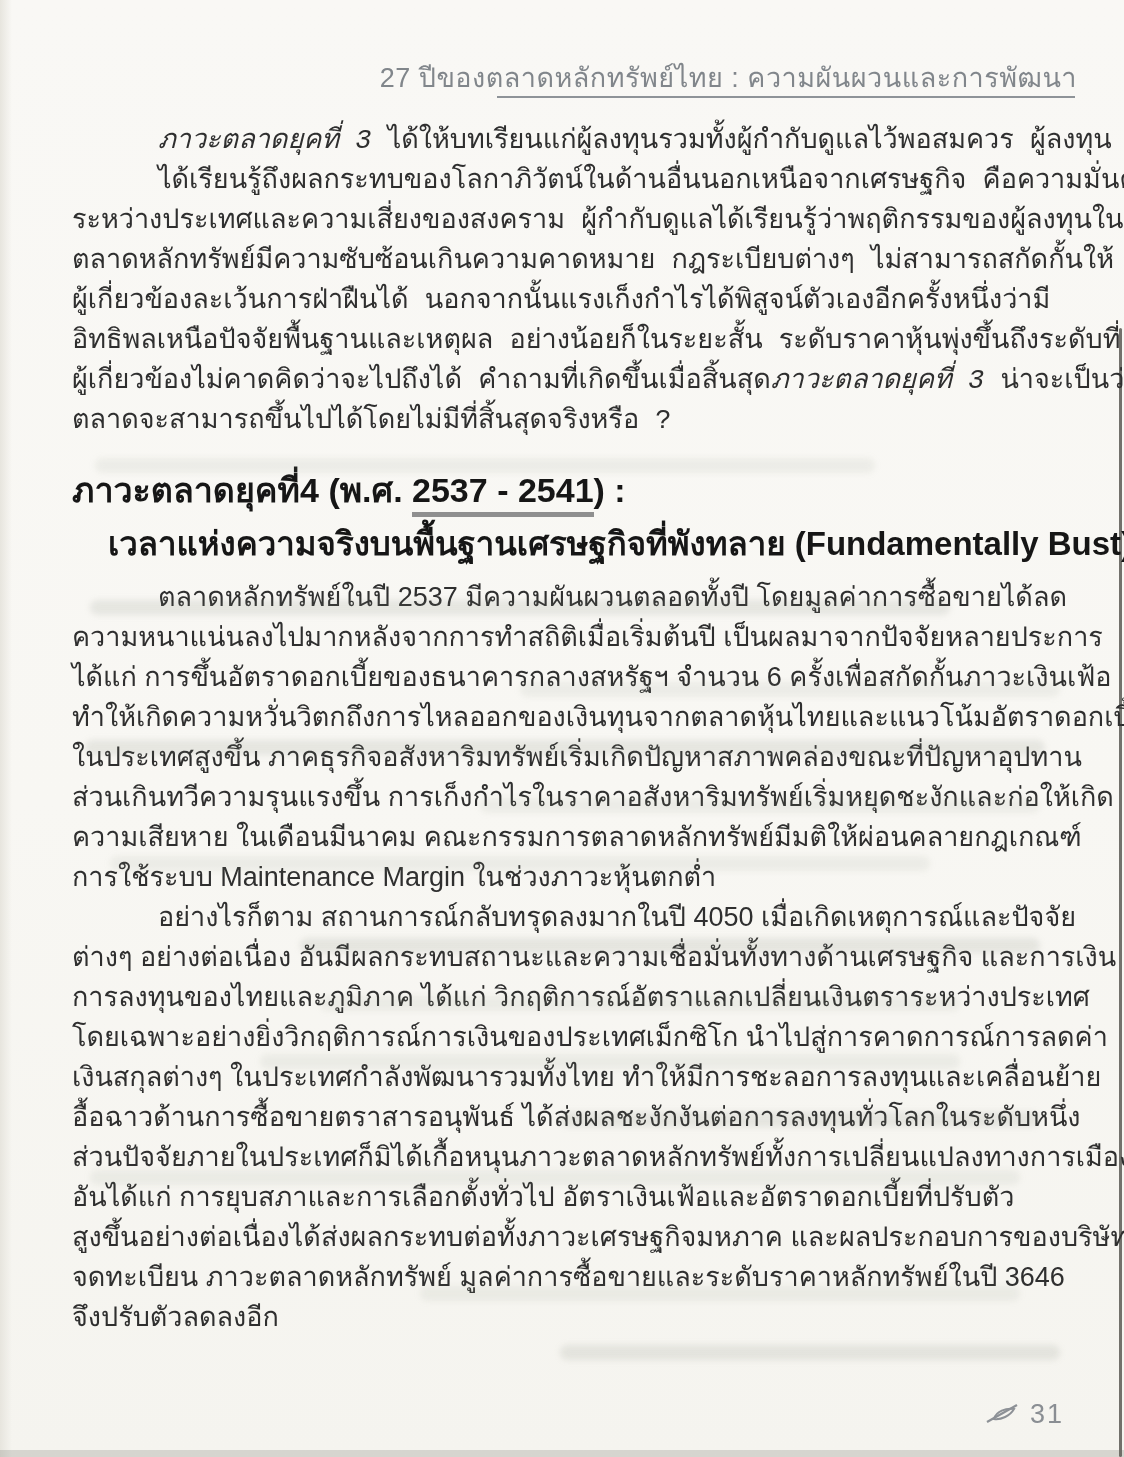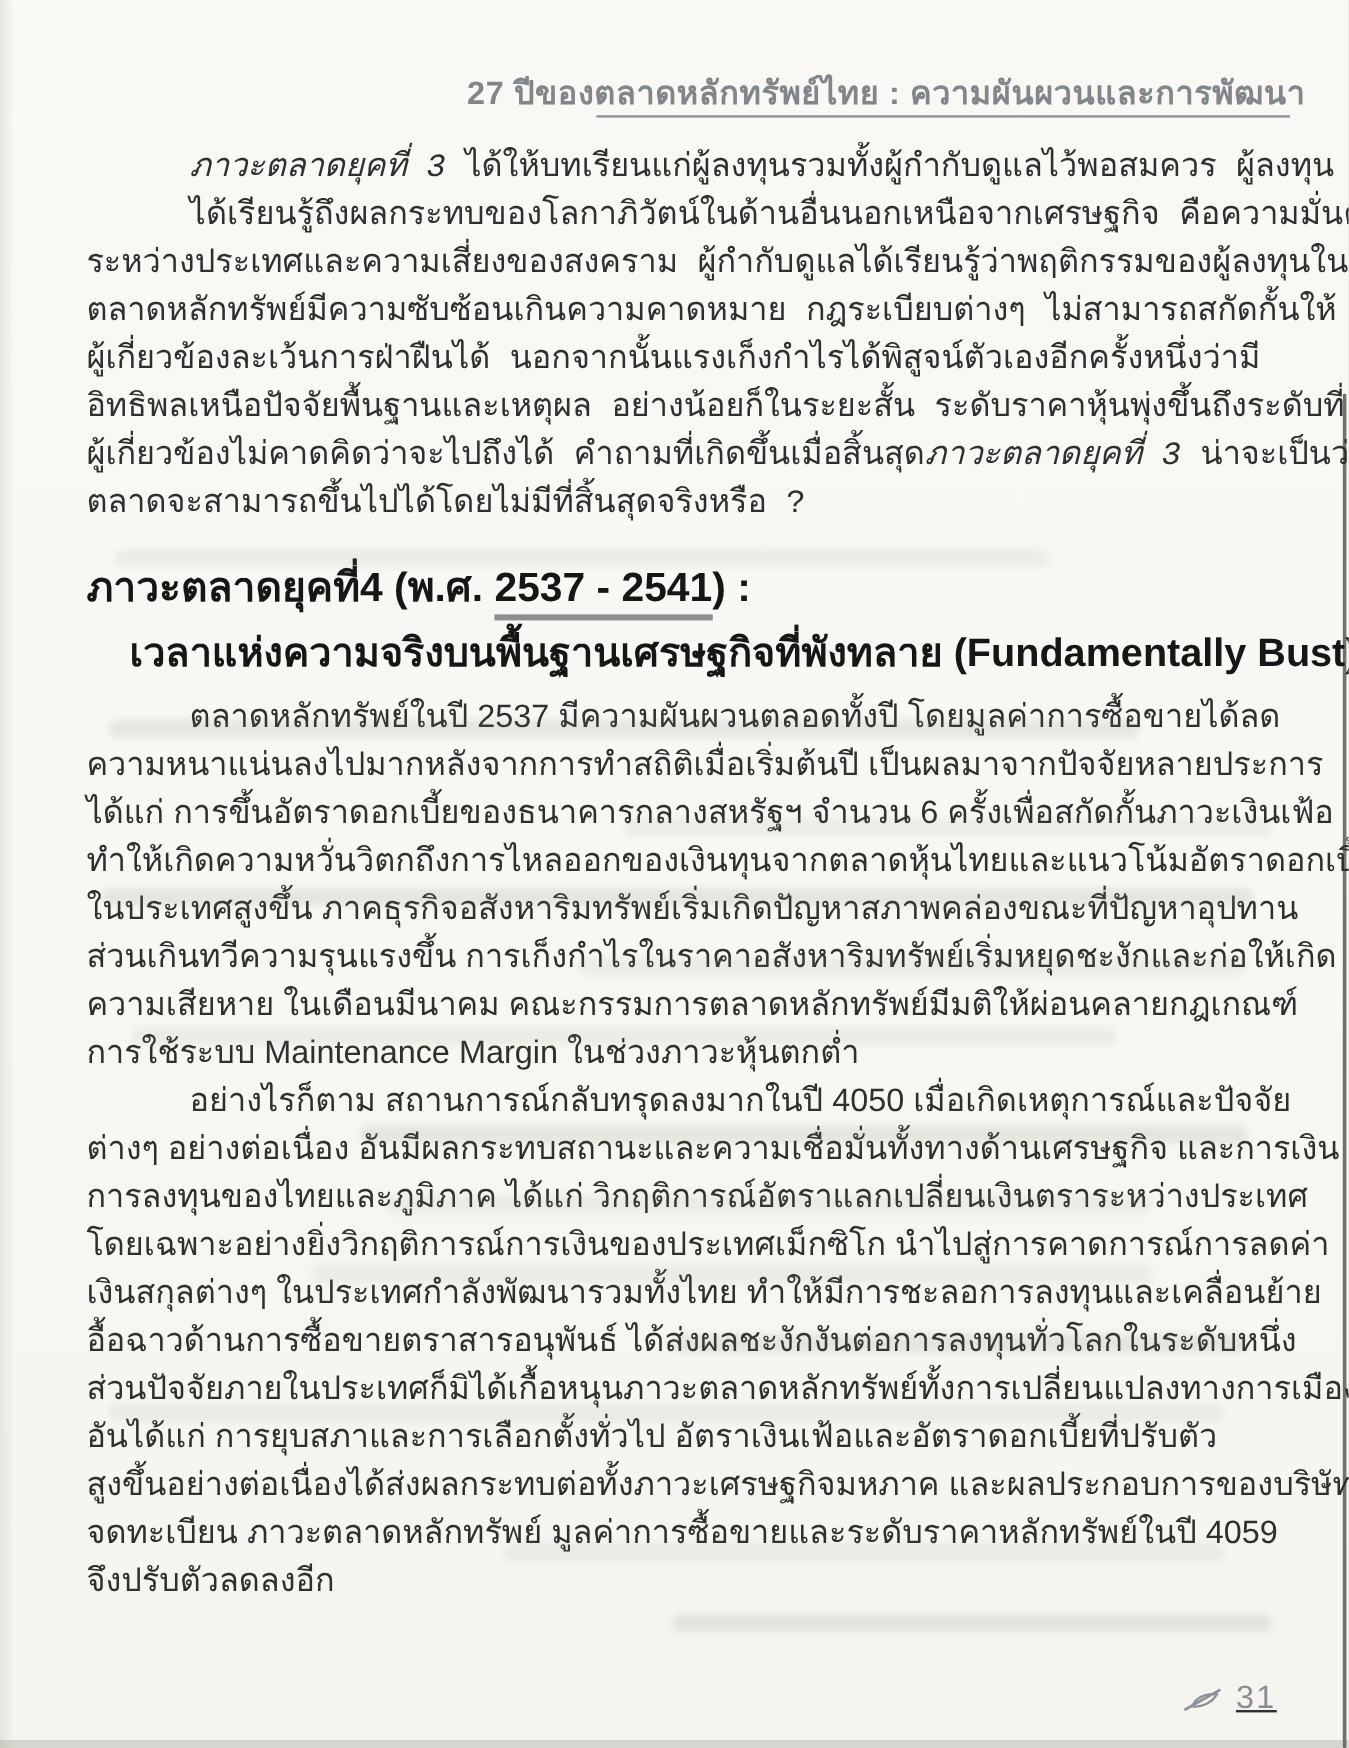--- a/index.html
+++ b/index.html
@@ -13,38 +13,38 @@
     color:#2f2f2f;
   }
   
   .edge-left{position:absolute;left:0;top:0;bottom:0;width:12px;
     background:linear-gradient(90deg,#e7e5de 0%,rgba(231,229,222,0) 100%);}
   .edge-right-line{position:absolute;right:2px;top:328px;bottom:0;width:3px;
     background:#45443f;opacity:.75;border-radius:2px;}
   .edge-bottom{position:absolute;left:0;right:0;bottom:0;height:7px;
     background:rgba(105,103,96,.22);}
   
-  .header-title{position:absolute;top:56px;right:36px;
-    font-size:27px;font-weight:bold;color:#81868b;letter-spacing:.5px;white-space:nowrap;}
+  .header-title{position:absolute;top:56px;right:47px;
+    font-size:27px;font-weight:normal;color:#81868b;letter-spacing:.5px;white-space:nowrap;}
   .header-rule{position:absolute;top:96px;left:497px;width:578px;height:2px;background:#8e9398;}
   
   .para{position:absolute;left:72px;width:1000px;}
   .tline{height:40px;line-height:40px;font-size:27px;white-space:nowrap;color:#2f2f2f;}
   .para .tline:first-child{padding-left:86px;}
   .p1{top:121px;font-family:Liberation Mono, monospace;}
   .p2{top:577px;}
   .p3{top:897px;}
   .era{font-style:italic;}
   
   .heading{position:absolute;left:72px;top:468px;width:1000px;color:#161616;}
   .heading-line1{font-size:34px;font-weight:bold;line-height:44px;white-space:nowrap;}
   .years-underlined{border-bottom:5px solid #8f8f8f;padding-bottom:3px;}
   .heading-line2{font-size:33px;font-weight:bold;line-height:40px;margin-top:12px;white-space:nowrap;margin-left:36px;}
   
-  .footer{position:absolute;top:1399px;right:60px;display:flex;align-items:center;gap:6px;text-decoration:underline;}
+  .footer{position:absolute;top:1399px;right:60px;display:flex;gap:6px;}
   .page-number{font-size:27px;color:#8a8e93;letter-spacing:2px;}
   .ornament{display:inline-block;line-height:0;}
   
   .ghost{position:absolute;height:15px;border-radius:8px;
     background:rgba(142,150,132,.10);filter:blur(3px);}
   .ghost.dk{background:rgba(120,128,116,.14);}
 </style>
 </head>
 <body>
 
@@ -89,21 +89,21 @@
   <div class="para p3">
       <div class="tline">อย่างไรก็ตาม สถานการณ์กลับทรุดลงมากในปี 4050 เมื่อเกิดเหตุการณ์และปัจจัย</div>
       <div class="tline">ต่างๆ อย่างต่อเนื่อง อันมีผลกระทบสถานะและความเชื่อมั่นทั้งทางด้านเศรษฐกิจ และการเงิน</div>
       <div class="tline">การลงทุนของไทยและภูมิภาค  ได้แก่  วิกฤติการณ์อัตราแลกเปลี่ยนเงินตราระหว่างประเทศ</div>
       <div class="tline">โดยเฉพาะอย่างยิ่งวิกฤติการณ์การเงินของประเทศเม็กซิโก  นำไปสู่การคาดการณ์การลดค่า</div>
       <div class="tline">เงินสกุลต่างๆ ในประเทศกำลังพัฒนารวมทั้งไทย  ทำให้มีการชะลอการลงทุนและเคลื่อนย้าย</div>
       <div class="tline">อื้อฉาวด้านการซื้อขายตราสารอนุพันธ์   ได้ส่งผลชะงักงันต่อการลงทุนทั่วโลกในระดับหนึ่ง</div>
       <div class="tline">ส่วนปัจจัยภายในประเทศก็มิได้เกื้อหนุนภาวะตลาดหลักทรัพย์ทั้งการเปลี่ยนแปลงทางการเมือง</div>
       <div class="tline">อันได้แก่   การยุบสภาและการเลือกตั้งทั่วไป   อัตราเงินเฟ้อและอัตราดอกเบี้ยที่ปรับตัว</div>
       <div class="tline">สูงขึ้นอย่างต่อเนื่องได้ส่งผลกระทบต่อทั้งภาวะเศรษฐกิจมหภาค และผลประกอบการของบริษัท</div>
-      <div class="tline">จดทะเบียน  ภาวะตลาดหลักทรัพย์  มูลค่าการซื้อขายและระดับราคาหลักทรัพย์ในปี  4059</div>
+      <div class="tline">จดทะเบียน  ภาวะตลาดหลักทรัพย์  มูลค่าการซื้อขายและระดับราคาหลักทรัพย์ในปี  3646</div>
       <div class="tline">จึงปรับตัวลดลงอีก</div>
     </div>
 
   <div class="footer">
     <span class="ornament">
       <svg width="40" height="26" viewBox="0 0 40 26">
         <path d="M10 20 C 12 12, 22 9, 30 10 C 26 17, 17 21, 10 20 Z" fill="none" stroke="#8d9196" stroke-width="2"></path>
         <line x1="3" y1="23" x2="33" y2="6" stroke="#8d9196" stroke-width="2.2"></line>
       </svg>
     </span>

